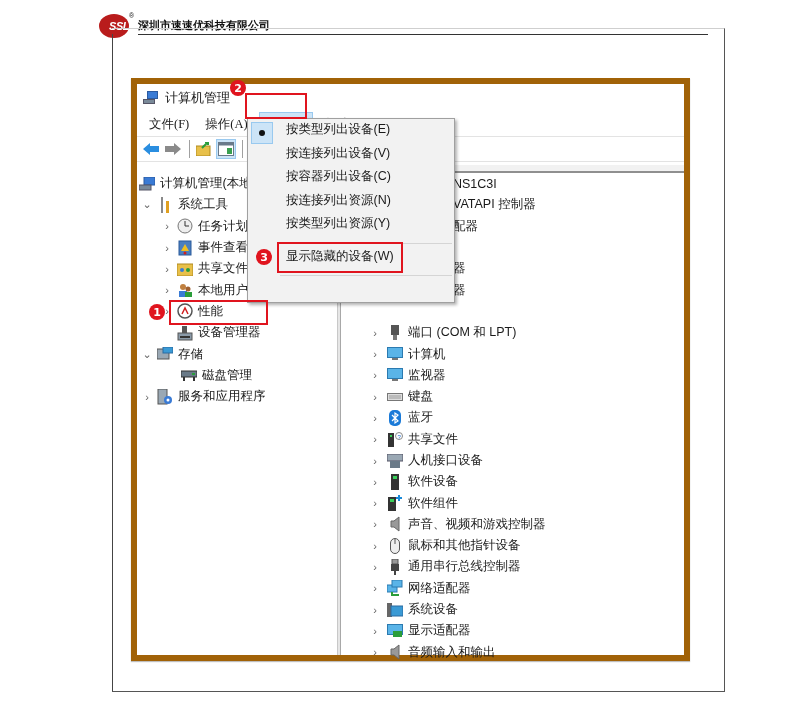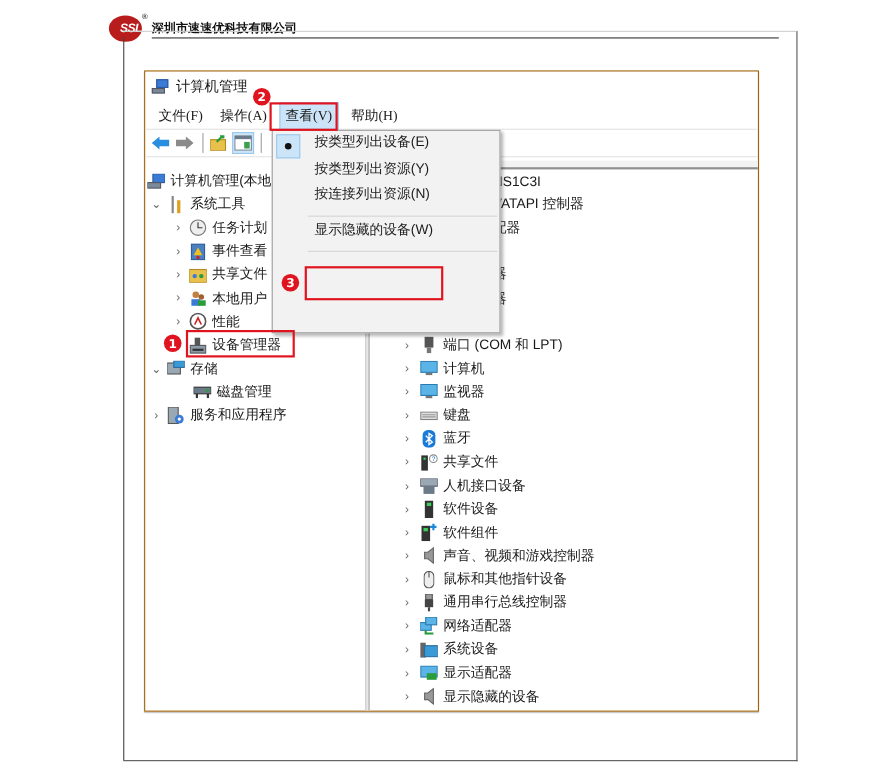--- a/index.html
+++ b/index.html
@@ -12,21 +12,21 @@
                 color: #fff; font-weight: bold; font-style: italic; font-size: 11px; line-height: 24px; text-align: right; letter-spacing: -0.5px; }
   .brand-reg { position: absolute; left: 30px; top: 2px; font-size: 7px; color: #111; }
   .brand-name { position: absolute; left: 39px; top: 8px; font-size: 11px; font-weight: bold; white-space: nowrap; color: #111;
                 border-bottom: 1px solid #333; padding-bottom: 1px; width: 570px; font-family: Liberation Mono, monospace; }
   .brand-stem { position: absolute; left: 112px; top: 34px; width: 1px; height: 657px; background: #444; }
 
   
   .frame { position: absolute; left: 112px; top: 28px; width: 613px; height: 664px; border: 1px solid #555; border-left: none; border-top: 1px solid #cfcfcf; }
 
   
-  .window { position: absolute; left: 131px; top: 64px; width: 559px; height: 583px; border: 1px solid #a16207; background: #fff;
+  .window { position: absolute; left: 131px; top: 78px; width: 559px; height: 583px; border: 6px solid #a16207; background: #fff;
             box-shadow: 0 1px 1px rgba(0,0,0,0.25); }
   .titlebar { height: 28px; display: flex; align-items: center; padding-left: 6px; }
   .title-icon { width: 16px; height: 14px; margin-right: 6px; position: relative; }
   .title-icon .scr { position: absolute; left: 4px; top: 0; width: 11px; height: 8px; background: #3a7bd5; border: 1px solid #2b5aa0; }
   .title-icon .base { position: absolute; left: 0; top: 8px; width: 12px; height: 5px; background: #7a8a99; border: 1px solid #556; }
   .title-text { font-size: 13px; }
 
   .menubar { height: 24px; display: flex; align-items: center; padding-left: 7px; }
   .menu-item { padding: 3px 5px; margin-right: 6px; font-size: 12.5px; cursor: default; font-family: Liberation Serif, serif; }
   .menu-item.active { background: #cce4f7; border: 1px solid #99c9ef; }
@@ -413,39 +413,45 @@
             </span>
           <span>显示适配器</span>
         </div>
         <div class="dev-row">
           <span class="chev">›</span>
           <span class="ico">
               <svg width="12" height="16" viewBox="0 0 12 16">
                 <path d="M2 5 H5 L10 1 V15 L5 11 H2 Z" fill="#999" stroke="#666"></path>
               </svg>
             </span>
-          <span>显示隐藏的设备</span>
+          <span>音频输入和输出</span>
         </div>
       </div>
     </div>
   </div>
 </div>
 
 <div class="dropdown">
   <div class="dd-item">
     <span class="dd-check">
         <span></span>
       </span>
     <span>按类型列出设备(E)</span>
   </div>
   <div class="dd-item">
+    <span>按连接列出设备(V)</span>
+  </div>
+  <div class="dd-item">
+    <span>按容器列出设备(C)</span>
+  </div>
+  <div class="dd-item">
+    <span>按连接列出资源(N)</span>
+  </div>
+  <div class="dd-item">
     <span>按类型列出资源(Y)</span>
-  </div>
-  <div class="dd-item">
-    <span>按连接列出资源(N)</span>
   </div>
   <div class="dd-sep"></div>
   <div class="dd-item">
     <span>显示隐藏的设备(W)</span>
   </div>
   <div class="dd-sep"></div>
 </div>
 
 <div class="redbox" style="left:245px; top:93px; width:62px; height:26px;"></div>
 <div class="badge" style="left:230px; top:80px;">2</div>

